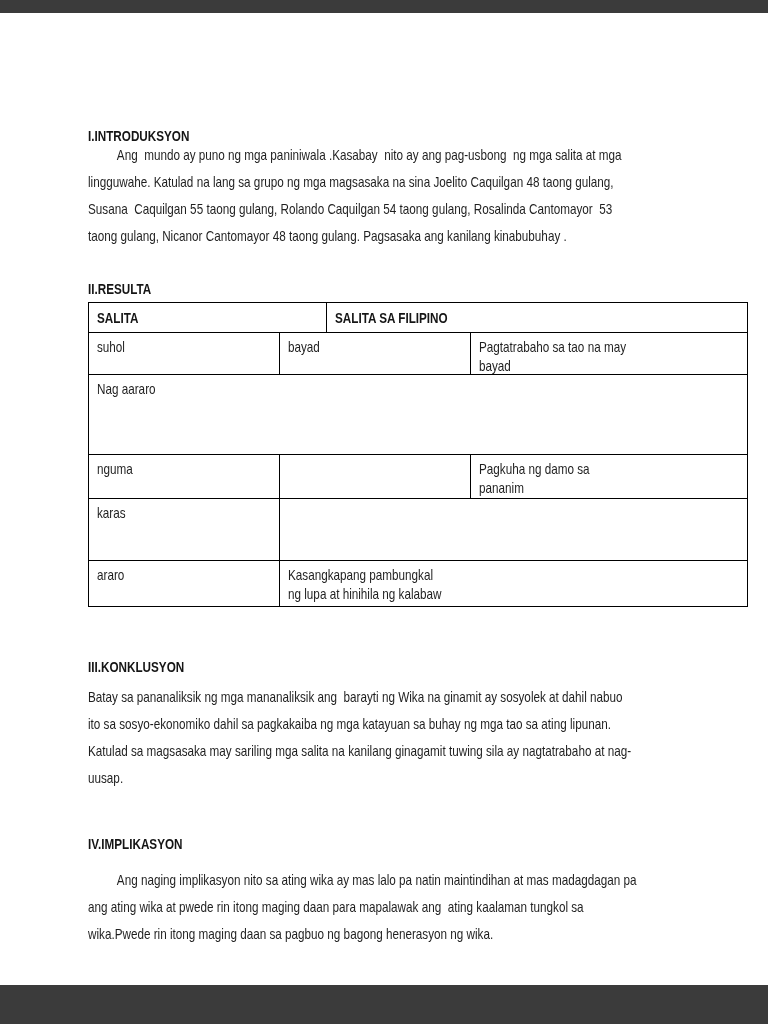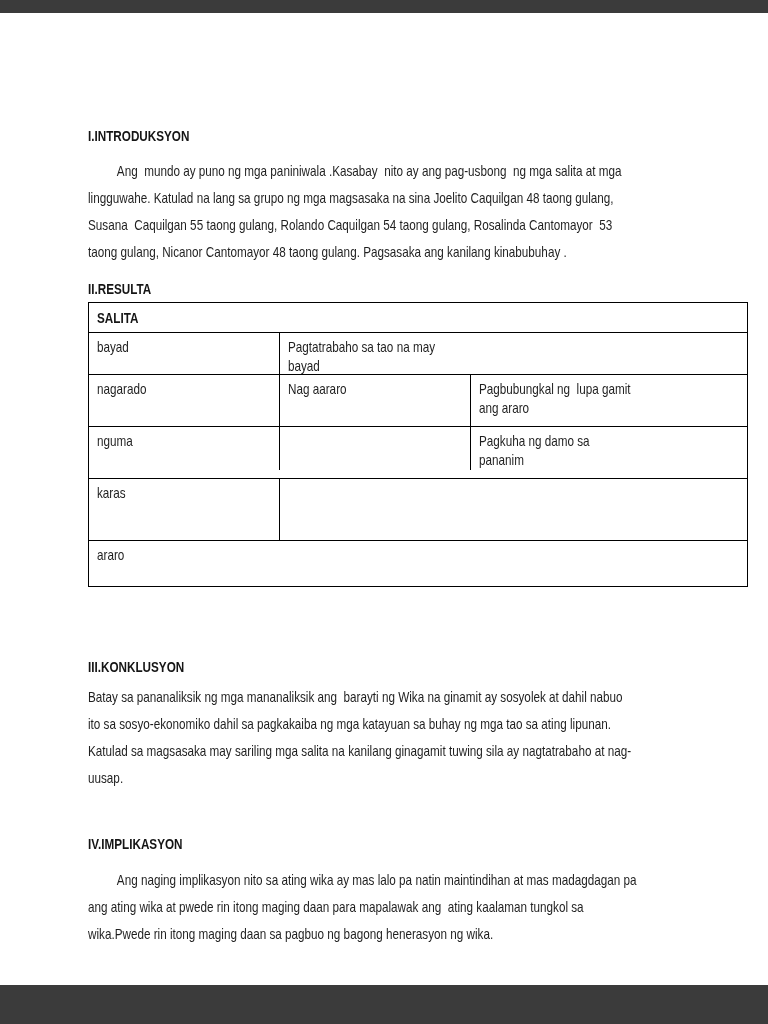--- a/index.html
+++ b/index.html
@@ -28,72 +28,71 @@
   
   #result-table{
     position:absolute;left:88px;top:302px;
     border:1.5px solid #000;background:#fff;
   }
   .trow{display:grid;grid-template-columns:190px 191px 183px;}
   .trow + .trow{border-top:1.5px solid #000;}
   .trow:nth-child(1){height:29px;gap:47px;}
   .trow:nth-child(2){height:41px;}
   .trow:nth-child(3){height:51px;}
-  .trow:nth-child(4){height:43px;}
-  .trow:nth-child(5){height:61px;margin-top:8px;}
+  .trow:nth-child(4){height:43px;margin-top:28px;}
+  .trow:nth-child(5){height:61px;}
   .trow:nth-child(6){height:45px;}
   .tcell{box-sizing:border-box;padding:4px 4px 0 8px;overflow:visible;}
   .tcell + .tcell{border-left:1.5px solid #000;}
   .tcell .ln{
     font-size:15px;line-height:19px;white-space:pre;
     transform:scaleX(0.78);transform-origin:0 0;
   }
   .trow.head .tcell{padding-top:5px;}
   .trow.head .ln{font-weight:bold;color:#151515;}
 </style>
 </head>
 <body>
 
 <div id="top-letterbox" class="letterbox" style="background: rgb(59, 59, 59);"></div>
 
 <div class="abs heading" style="top:126px">I.INTRODUKSYON</div>
-<div class="abs para" style="top:157px;width:600px">
+<div class="abs para" style="top:141px;width:600px">
     <div class="ln first-indent">Ang  mundo ay puno ng mga paniniwala .Kasabay  nito ay ang pag-usbong  ng mga salita at mga</div>
     <div class="ln">lingguwahe. Katulad na lang sa grupo ng mga magsasaka na sina Joelito Caquilgan 48 taong gulang,</div>
     <div class="ln">Susana  Caquilgan 55 taong gulang, Rolando Caquilgan 54 taong gulang, Rosalinda Cantomayor  53</div>
     <div class="ln">taong gulang, Nicanor Cantomayor 48 taong gulang. Pagsasaka ang kanilang kinabubuhay .</div>
   </div>
 
 <div class="abs heading" style="top:279px">II.RESULTA</div>
 
 <div id="result-table">
     <div class="trow head">
       <div class="tcell">
         <div class="ln">SALITA</div>
       </div>
+      <div class="tcell">
+        <div class="ln">SALITA SA FILIPINO</div>
+      </div>
     </div>
     <div class="trow">
+      <div class="tcell">
+        <div class="ln">suhol</div>
+      </div>
       <div class="tcell">
         <div class="ln">bayad</div>
       </div>
       <div class="tcell">
         <div class="ln">Pagtatrabaho sa tao na may</div>
         <div class="ln">bayad</div>
       </div>
     </div>
     <div class="trow">
       <div class="tcell">
-        <div class="ln">nagarado</div>
-      </div>
-      <div class="tcell">
         <div class="ln">Nag aararo</div>
-      </div>
-      <div class="tcell">
-        <div class="ln">Pagbubungkal ng  lupa gamit</div>
-        <div class="ln">ang araro</div>
       </div>
     </div>
     <div class="trow">
       <div class="tcell">
         <div class="ln">nguma</div>
       </div>
       <div class="tcell"></div>
       <div class="tcell">
         <div class="ln">Pagkuha ng damo sa</div>
         <div class="ln">pananim</div>
@@ -102,20 +101,24 @@
     <div class="trow">
       <div class="tcell">
         <div class="ln">karas</div>
       </div>
       <div class="tcell"></div>
     </div>
     <div class="trow">
       <div class="tcell">
         <div class="ln">araro</div>
       </div>
+      <div class="tcell">
+        <div class="ln">Kasangkapang pambungkal</div>
+        <div class="ln">ng lupa at hinihila ng kalabaw</div>
+      </div>
     </div>
   </div>
 
 <div class="abs heading" style="top:657px">III.KONKLUSYON</div>
 <div class="abs para" style="top:683px;width:610px">
     <div class="ln">Batay sa pananaliksik ng mga mananaliksik ang  barayti ng Wika na ginamit ay sosyolek at dahil nabuo</div>
     <div class="ln">ito sa sosyo-ekonomiko dahil sa pagkakaiba ng mga katayuan sa buhay ng mga tao sa ating lipunan.</div>
     <div class="ln">Katulad sa magsasaka may sariling mga salita na kanilang ginagamit tuwing sila ay nagtatrabaho at nag-</div>
     <div class="ln">uusap.</div>
   </div>

